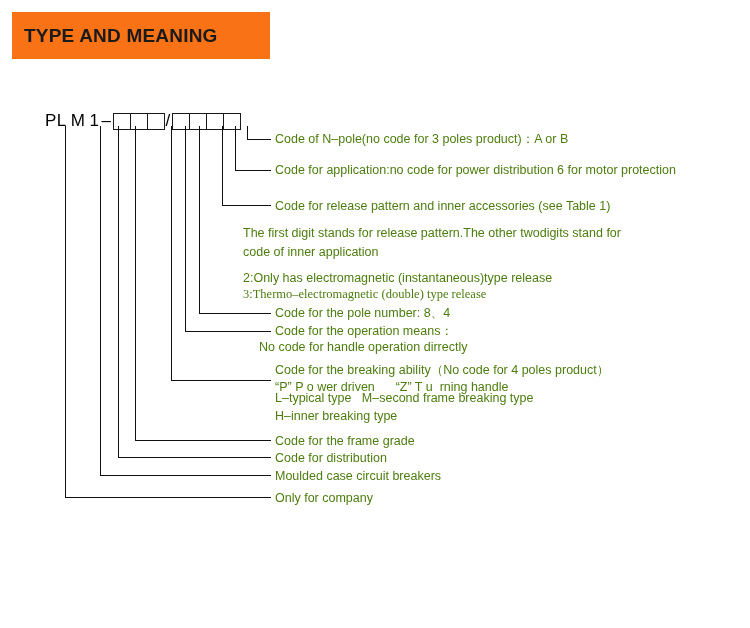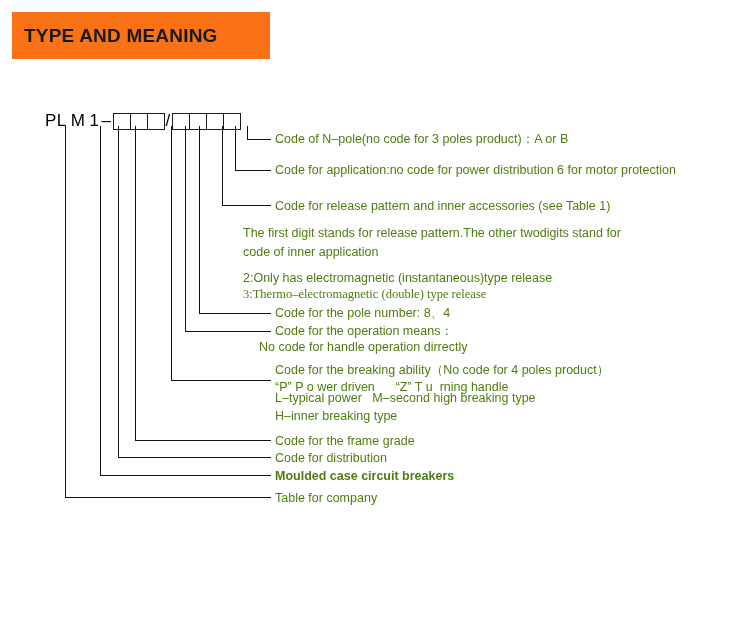--- a/index.html
+++ b/index.html
@@ -145,19 +145,19 @@
 <div class="lbl" style="left:243px; top:262px;margin-top:8px;">2:Only has electromagnetic (instantaneous)type release</div>
 <div class="lbl" style="left:243px; top:286px;font-family:Liberation Serif, serif;">3:Thermo–electromagnetic (double) type release</div>
 
 <div class="lbl" style="left:275px; top:305px;">Code for the pole number: 8、4</div>
 
 <div class="lbl" style="left:275px; top:323px;text-align:right;">Code for the operation means：</div>
 <div class="lbl" style="left:259px; top:339px;">No code for handle operation dirrectly</div>
 <div class="lbl" style="left:275px; top:355px;margin-top:24px;">“P” P o wer driven      “Z” T u  rning handle</div>
 
 <div class="lbl" style="left:275px; top:362px;">Code for the breaking ability（No code for 4 poles product）</div>
-<div class="lbl" style="left:275px; top:390px;">L–typical power   M–second high breaking type</div>
+<div class="lbl" style="left:275px; top:390px;">L–typical type   M–second frame breaking type</div>
 <div class="lbl" style="left:275px; top:408px;">H–inner breaking type</div>
 
 <div class="lbl" style="left:275px; top:433px;">Code for the frame grade</div>
 <div class="lbl" style="left:275px; top:450px;">Code for distribution</div>
-<div class="lbl" style="left:275px; top:468px;font-weight:bold;">Moulded case circuit breakers</div>
-<div class="lbl" style="left:275px; top:490px;">Table for company</div>
+<div class="lbl" style="left:275px; top:468px;">Moulded case circuit breakers</div>
+<div class="lbl" style="left:275px; top:490px;">Only for company</div>
 
 </body></html>

